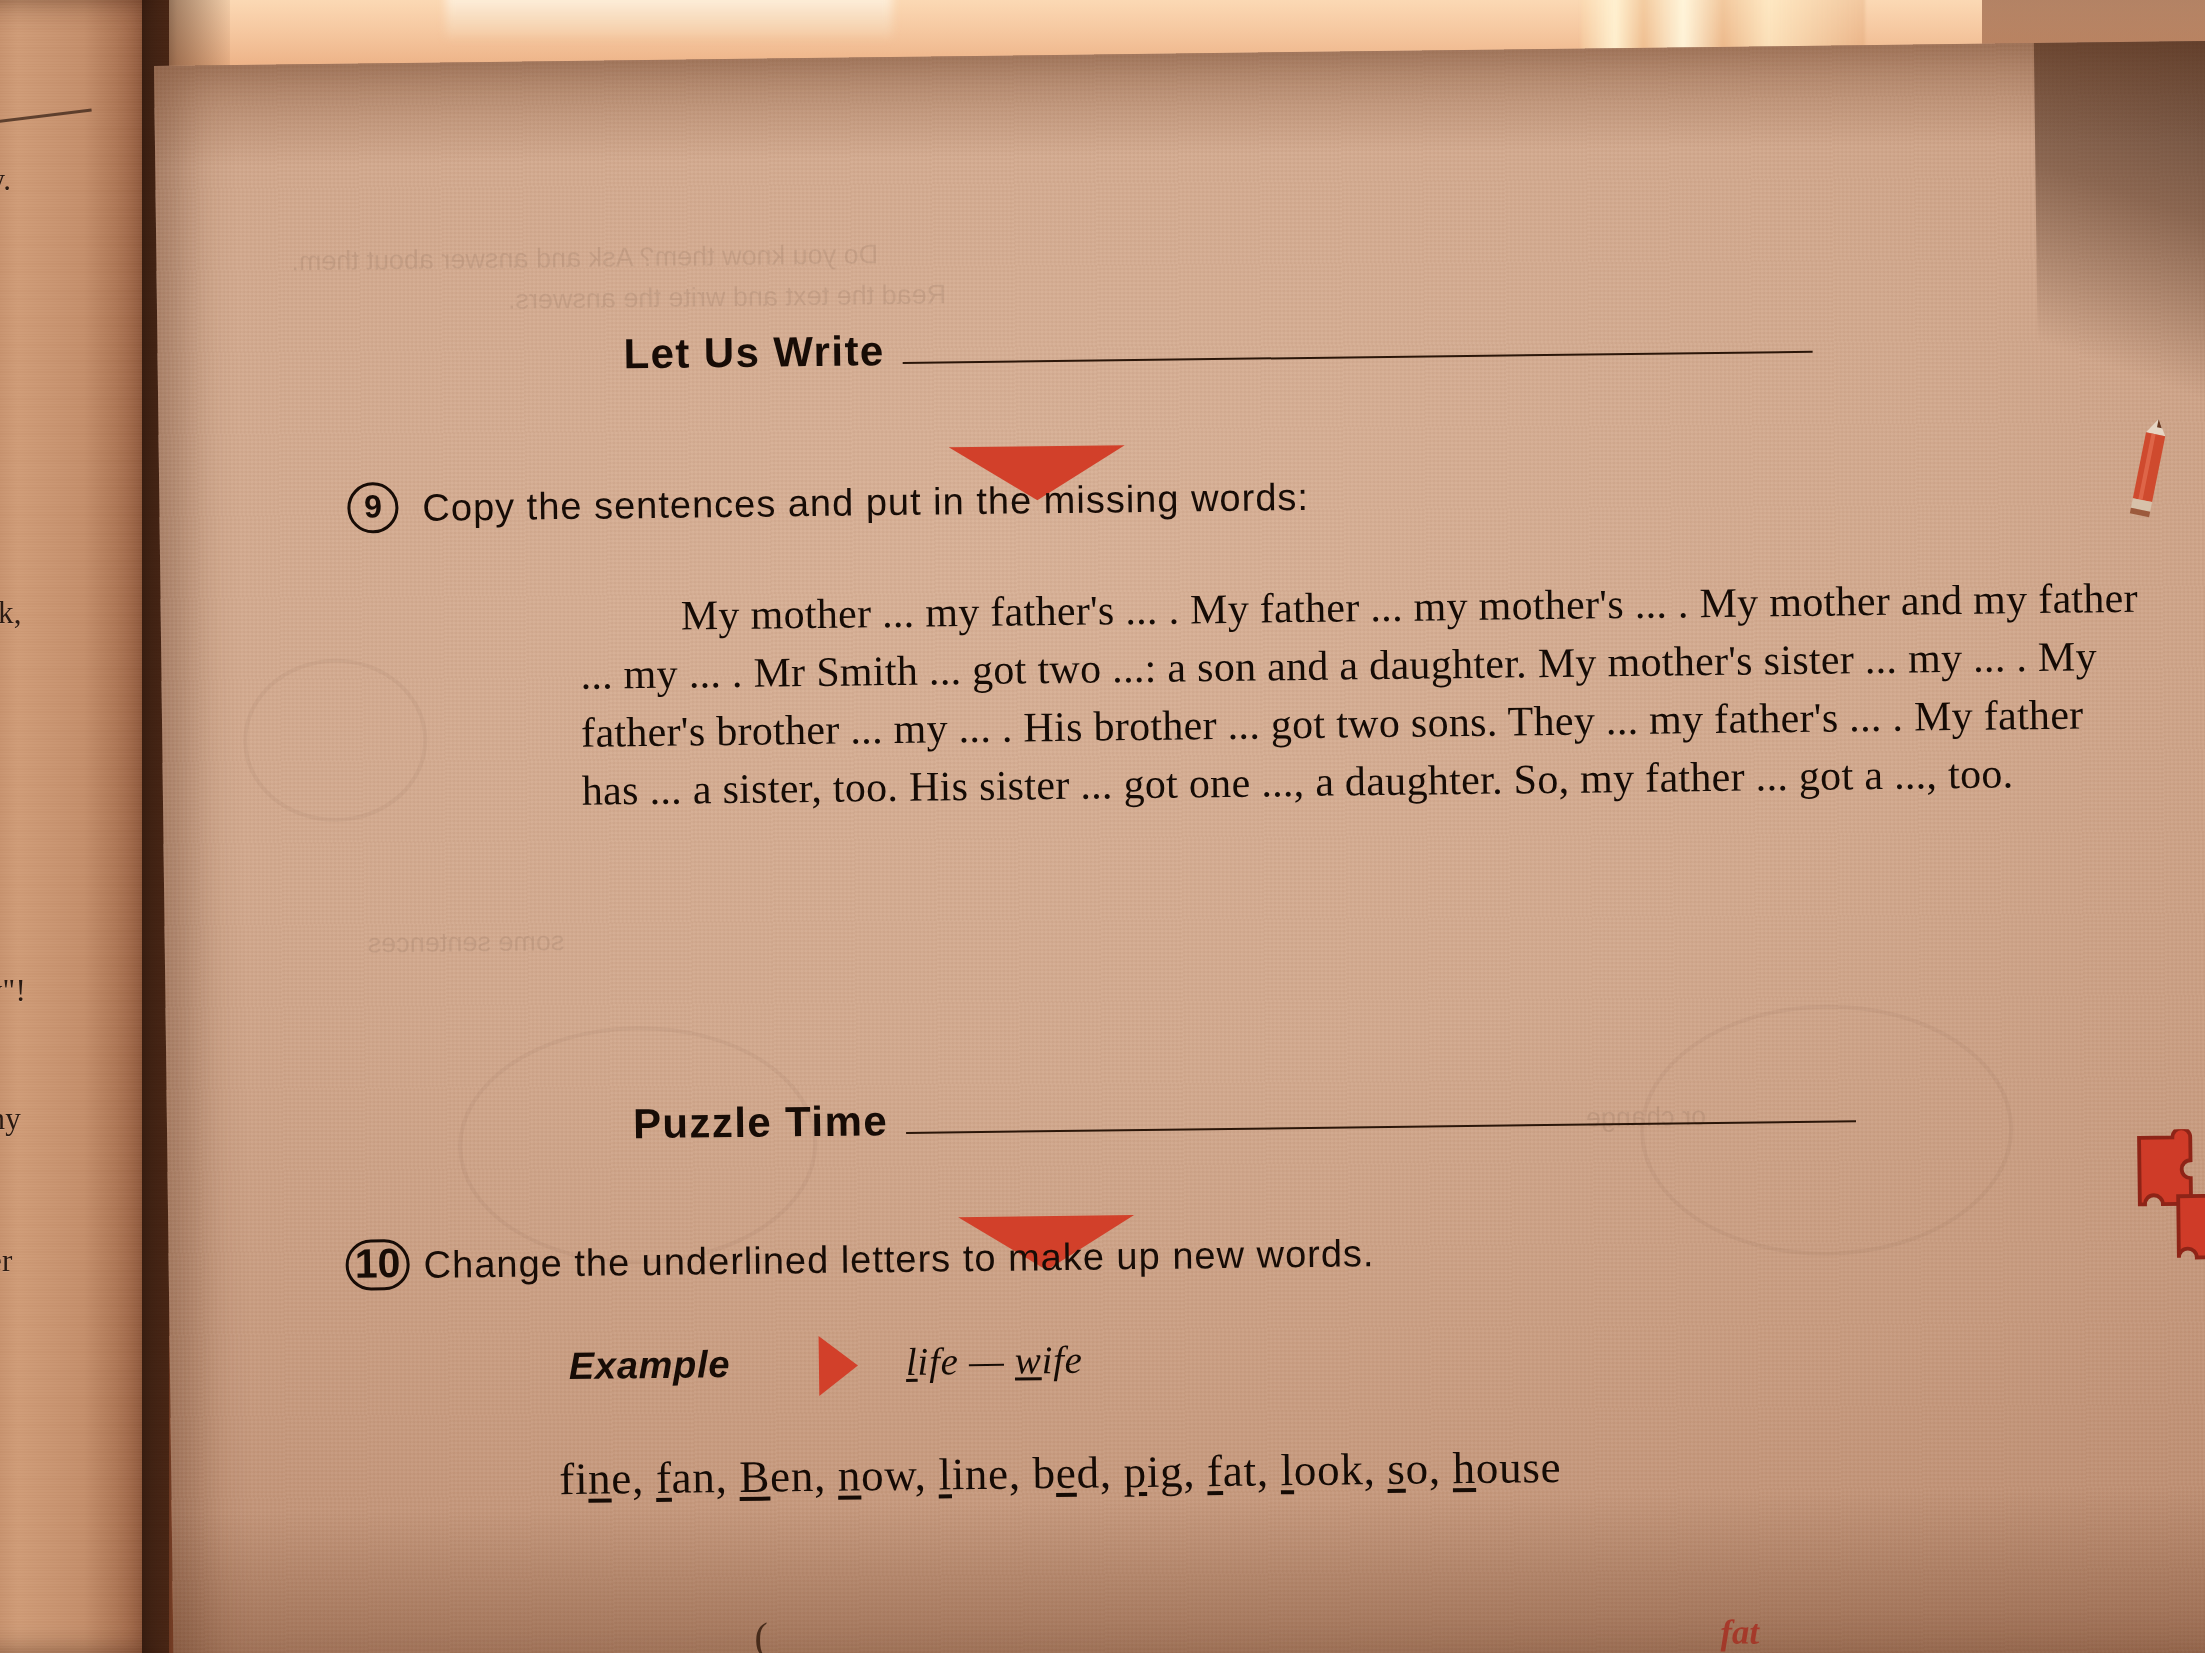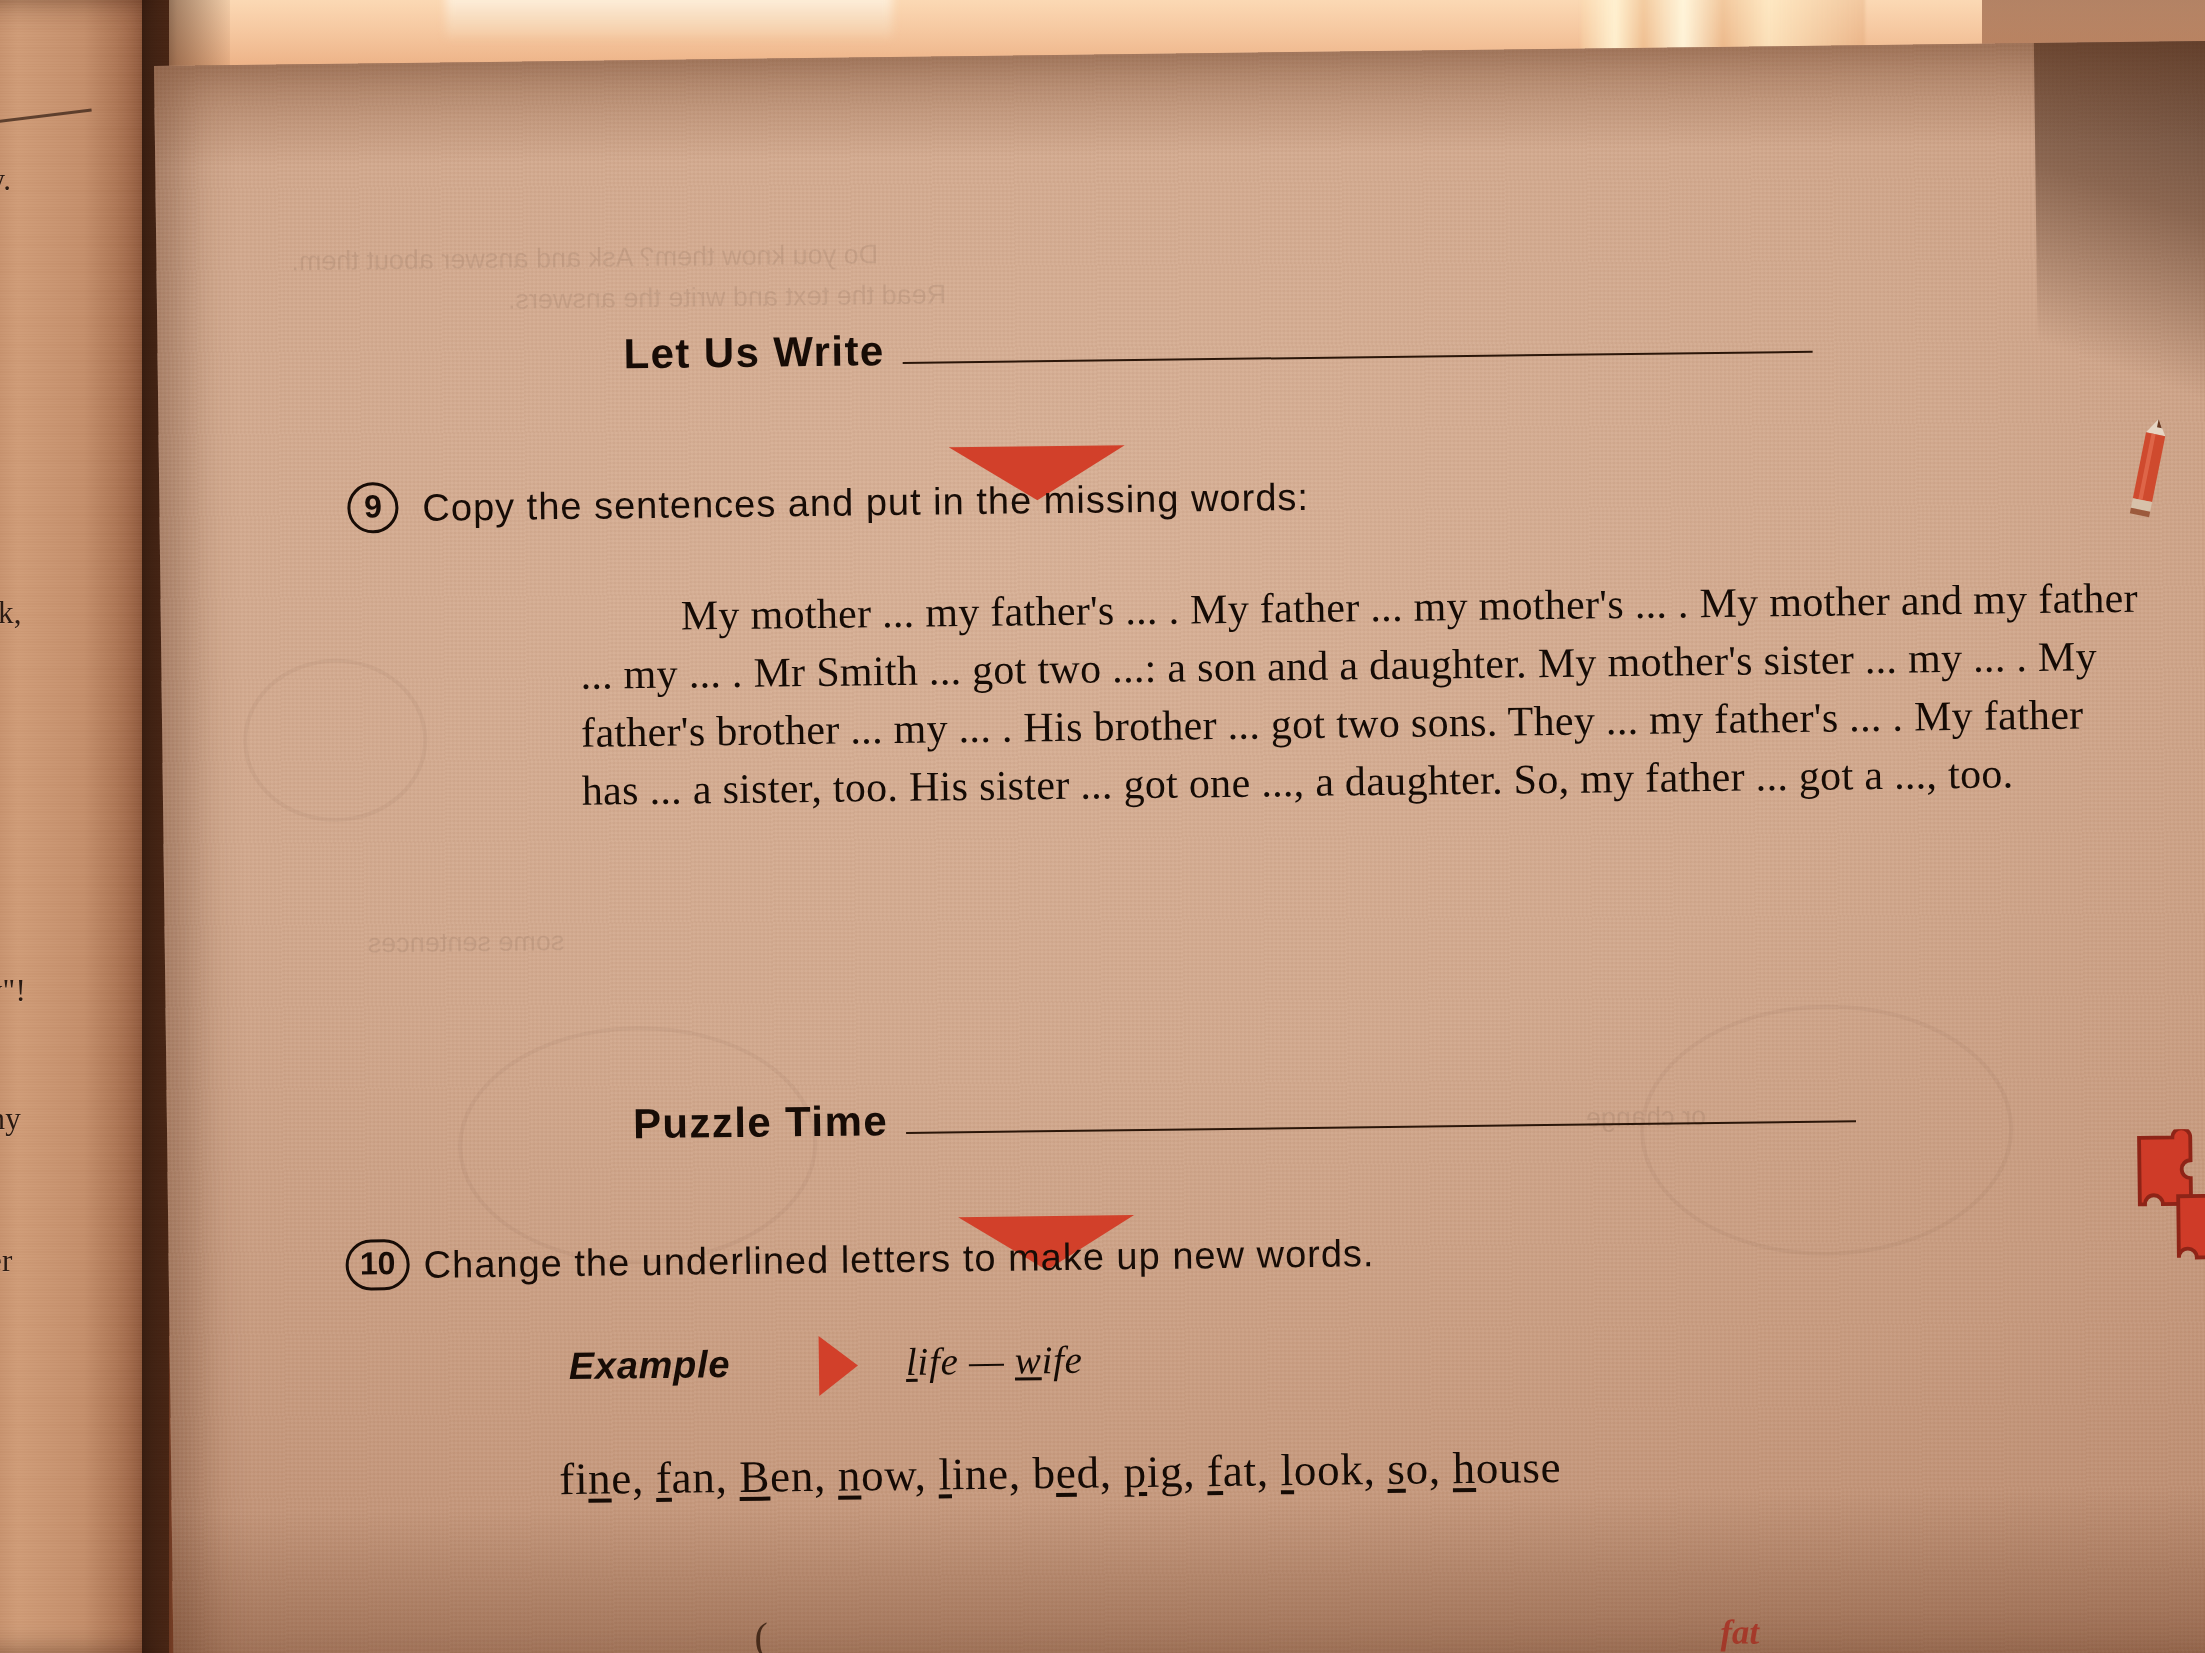--- a/index.html
+++ b/index.html
@@ -203,21 +203,21 @@
     font-weight: bold;
     font-size: 32px;
     color: #170c06;
     border: 3.4px solid #170c06;
     border-radius: 50%;
     width: 45px; height: 45px;
     line-height: 42px;
     text-align: center;
     letter-spacing: 0px;
   }
-  .num-badge.wide { width: 58px; border-radius: 31px; font-size: 32px; }
+  .num-badge.wide { width: 58px; border-radius: 31px; font-size: 41px; }
 
   .task-text {
     position: absolute;
     font-family: "Liberation Sans", sans-serif;
     font-size: 38px;
     letter-spacing: 1px;
     white-space: nowrap;
     color: #170c06;
   }
 

